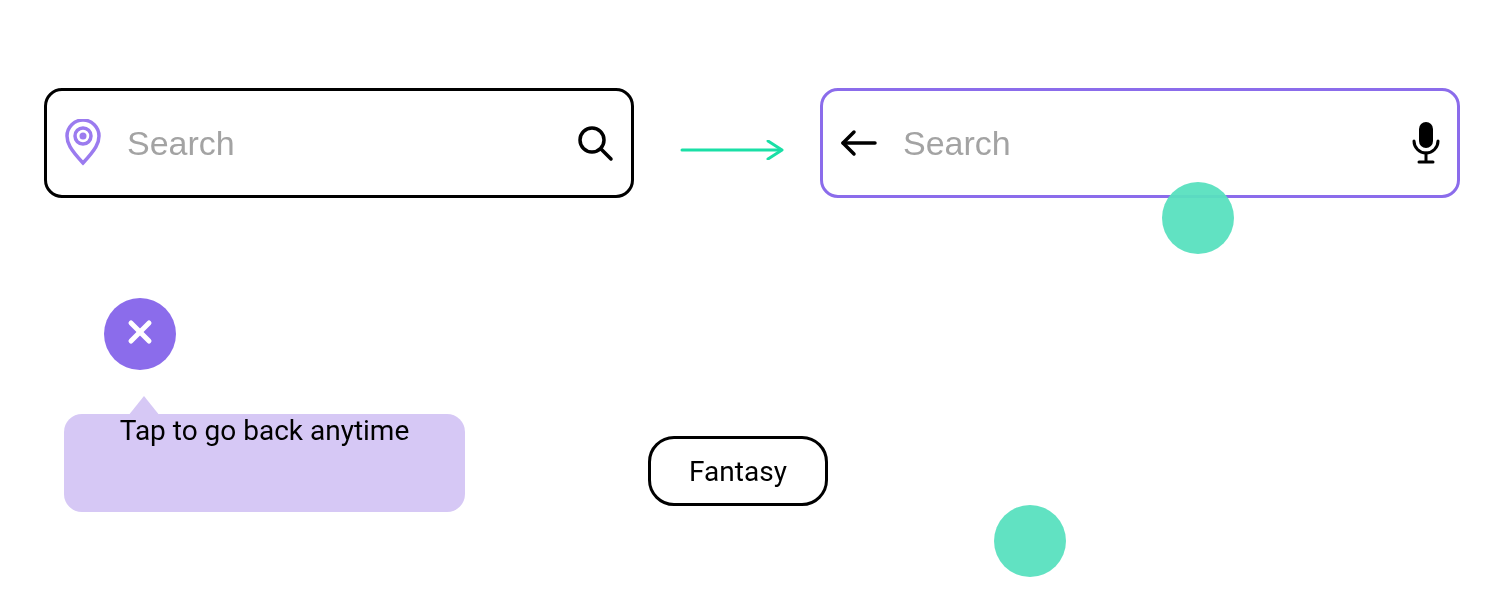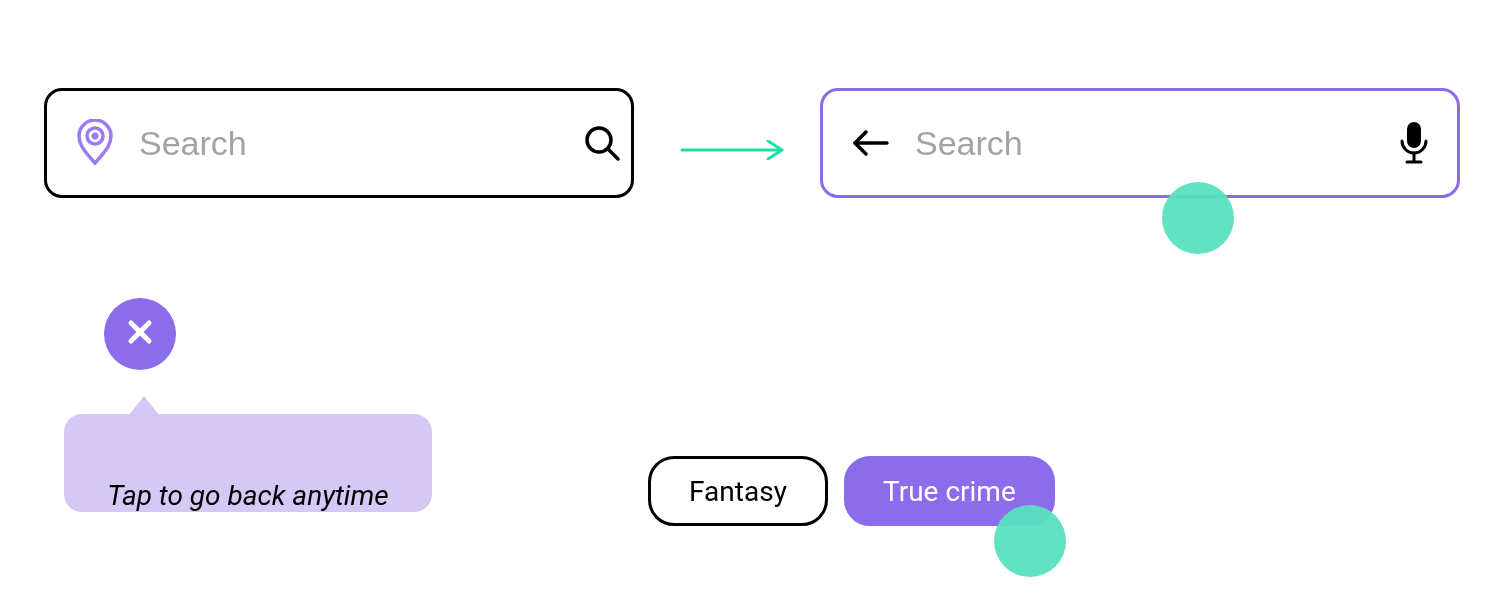--- a/index.html
+++ b/index.html
@@ -12,21 +12,21 @@
   }
 
   
   .searchbar {
     position: absolute;
     height: 110px;
     border: 3px solid;
     border-radius: 18px;
     display: flex;
     align-items: center;
-    padding: 0 28px;
+    padding: 0 16px;
     background: #fff;
   }
   .searchbar.default { top: 88px; left: 44px; width: 590px; border-color: #000; }
   .searchbar.active  { top: 88px; left: 820px; width: 640px; border-color: #8B6CEB; }
 
   .searchbar .leading { flex: 0 0 auto; margin-right: 24px; display:flex; align-items:center; }
   .searchbar .trailing { flex: 0 0 auto; margin-left: auto; display:flex; align-items:center; }
   .searchbar input {
     flex: 1 1 auto;
     border: none;
@@ -69,49 +69,48 @@
     background: #8B6CEB;
     display: flex;
     align-items: center;
     justify-content: center;
     cursor: pointer;
   }
   .tooltip {
     position: absolute;
     top: 414px;
     left: 64px;
-    width: 368px;
+    width: 401px;
     height: 98px;
     background: #D6C8F5;
     border-radius: 18px;
     display: flex;
-    align-items: flex-end;
+    align-items: flex-start;
     justify-content: center;
     font-size: 28px;
     color: #000;
-    font-style: italic;
   }
   .tooltip::before {
     content: "";
     position: absolute;
     top: -18px;
     left: 64px;
     width: 0; height: 0;
     border-left: 16px solid transparent;
     border-right: 16px solid transparent;
     border-bottom: 20px solid #D6C8F5;
   }
 
   
   .chips {
     position: absolute;
-    top: 456px;
+    top: 436px;
     left: 648px;
     display: flex;
-    gap: 16px;
+    gap: 34px;
   }
   .chip {
     height: 70px;
     min-width: 180px;
     border: 3px solid #000;
     border-radius: 26px;
     background: #fff;
     display: flex;
     align-items: center;
     justify-content: center;
@@ -182,18 +181,15 @@
 </div>
 
 <div class="tooltip">
   <span>Tap to go back anytime</span>
 </div>
 
 <div class="chips">
   <div class="chip">
     <span>Fantasy</span>
   </div>
-  <div class="chip selected">
-    <span>True crime</span>
-  </div>
 </div>
 
 <div class="touch-dot two"></div>
 
 </body></html>

